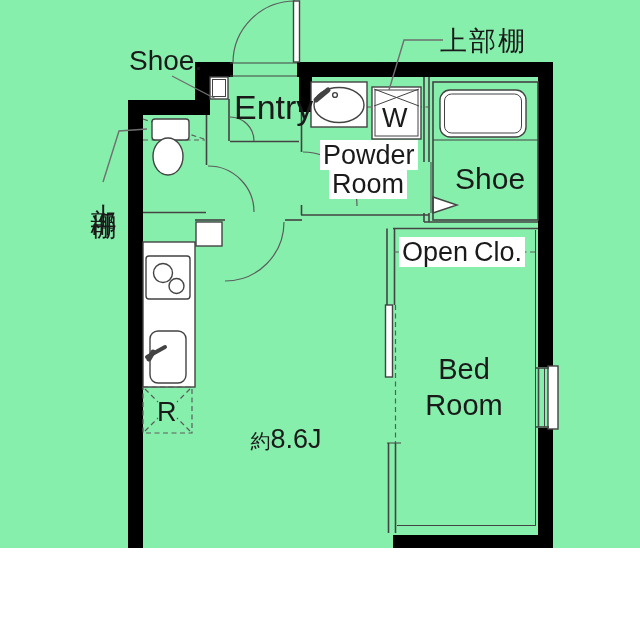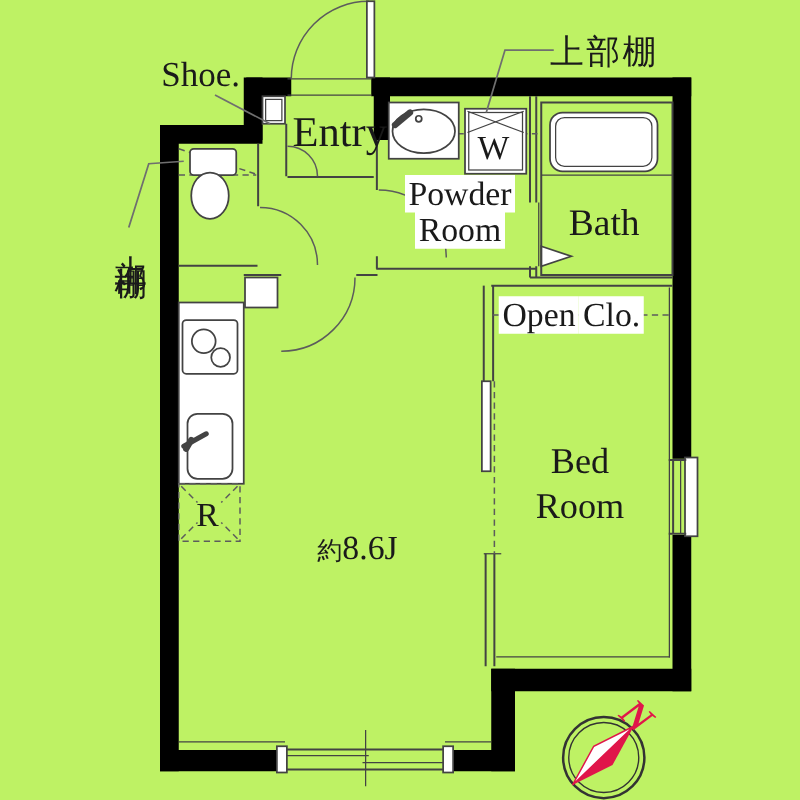--- a/index.html
+++ b/index.html
@@ -3,22 +3,22 @@
 <meta charset="utf-8">
 <style>
   :root{
     --wall:#000000;
     --line:#434343;
     --soft:#6f6f6f;
     --ink:#1a1a1a;
     --red:#e0164a;
   }
   html,body{margin:0;padding:0;background:#ffffff;}
-  #plan{position:relative;width:640px;height:640px;background:#bef264;overflow:hidden;
-        font-family:Liberation Serif, serif;color:var(--ink);}
+  #plan{position:relative;width:640px;height:548px;background:#86efac;overflow:hidden;
+        font-family:Liberation Sans, sans-serif;color:var(--ink);}
   #plan svg{position:absolute;left:0;top:0;}
   .lbl{position:absolute;white-space:nowrap;color:var(--ink);}
   .ctr{text-align:center;white-space:normal;}
   .vtx{writing-mode:vertical-rl;text-orientation:upright;letter-spacing:5px;}
   .areaP{font-size:20px;}
   .areaV{font-size:27px;text-align:center;}
   .bgw{background:#ffffff;padding:0 3px;}
   
   .wall{fill:var(--wall);stroke:none;}
   .ln{stroke:var(--line);stroke-width:1.6;fill:none;}
@@ -196,21 +196,21 @@
   </svg>
 
   <div class="lbl" style="left:129px;top:45px;font-size:28px;">Shoe.</div>
 
   <div class="lbl" style="left:234px;top:88px;font-size:34px;">Entry</div>
 
   <div class="lbl" style="left:440px;top:23px;font-size:27px;letter-spacing:2px;">上部棚</div>
 
   <div class="lbl" style="left:382px;top:103px;font-size:27px;">W</div>
 
-  <div class="lbl" style="left:455px;top:162px;font-size:30px;">Bath</div>
+  <div class="lbl" style="left:455px;top:162px;font-size:30px;">Shoe</div>
 
   <div class="lbl ctr" style="left:320px;top:141px;width:96px;font-size:27px;line-height:28.5px;">
     <span class="bgw">Powder</span><br>
     <span class="bgw">Room</span>
   </div>
 
   <div class="lbl vtx" style="left:87px;top:183px;font-size:26px;">上部棚</div>
 
   <div class="lbl" style="left:399px;top:237px;width:140px;font-size:27px;text-align:left;">
     <span class="bgw">Open</span><span class="bgw">Clo.</span>

